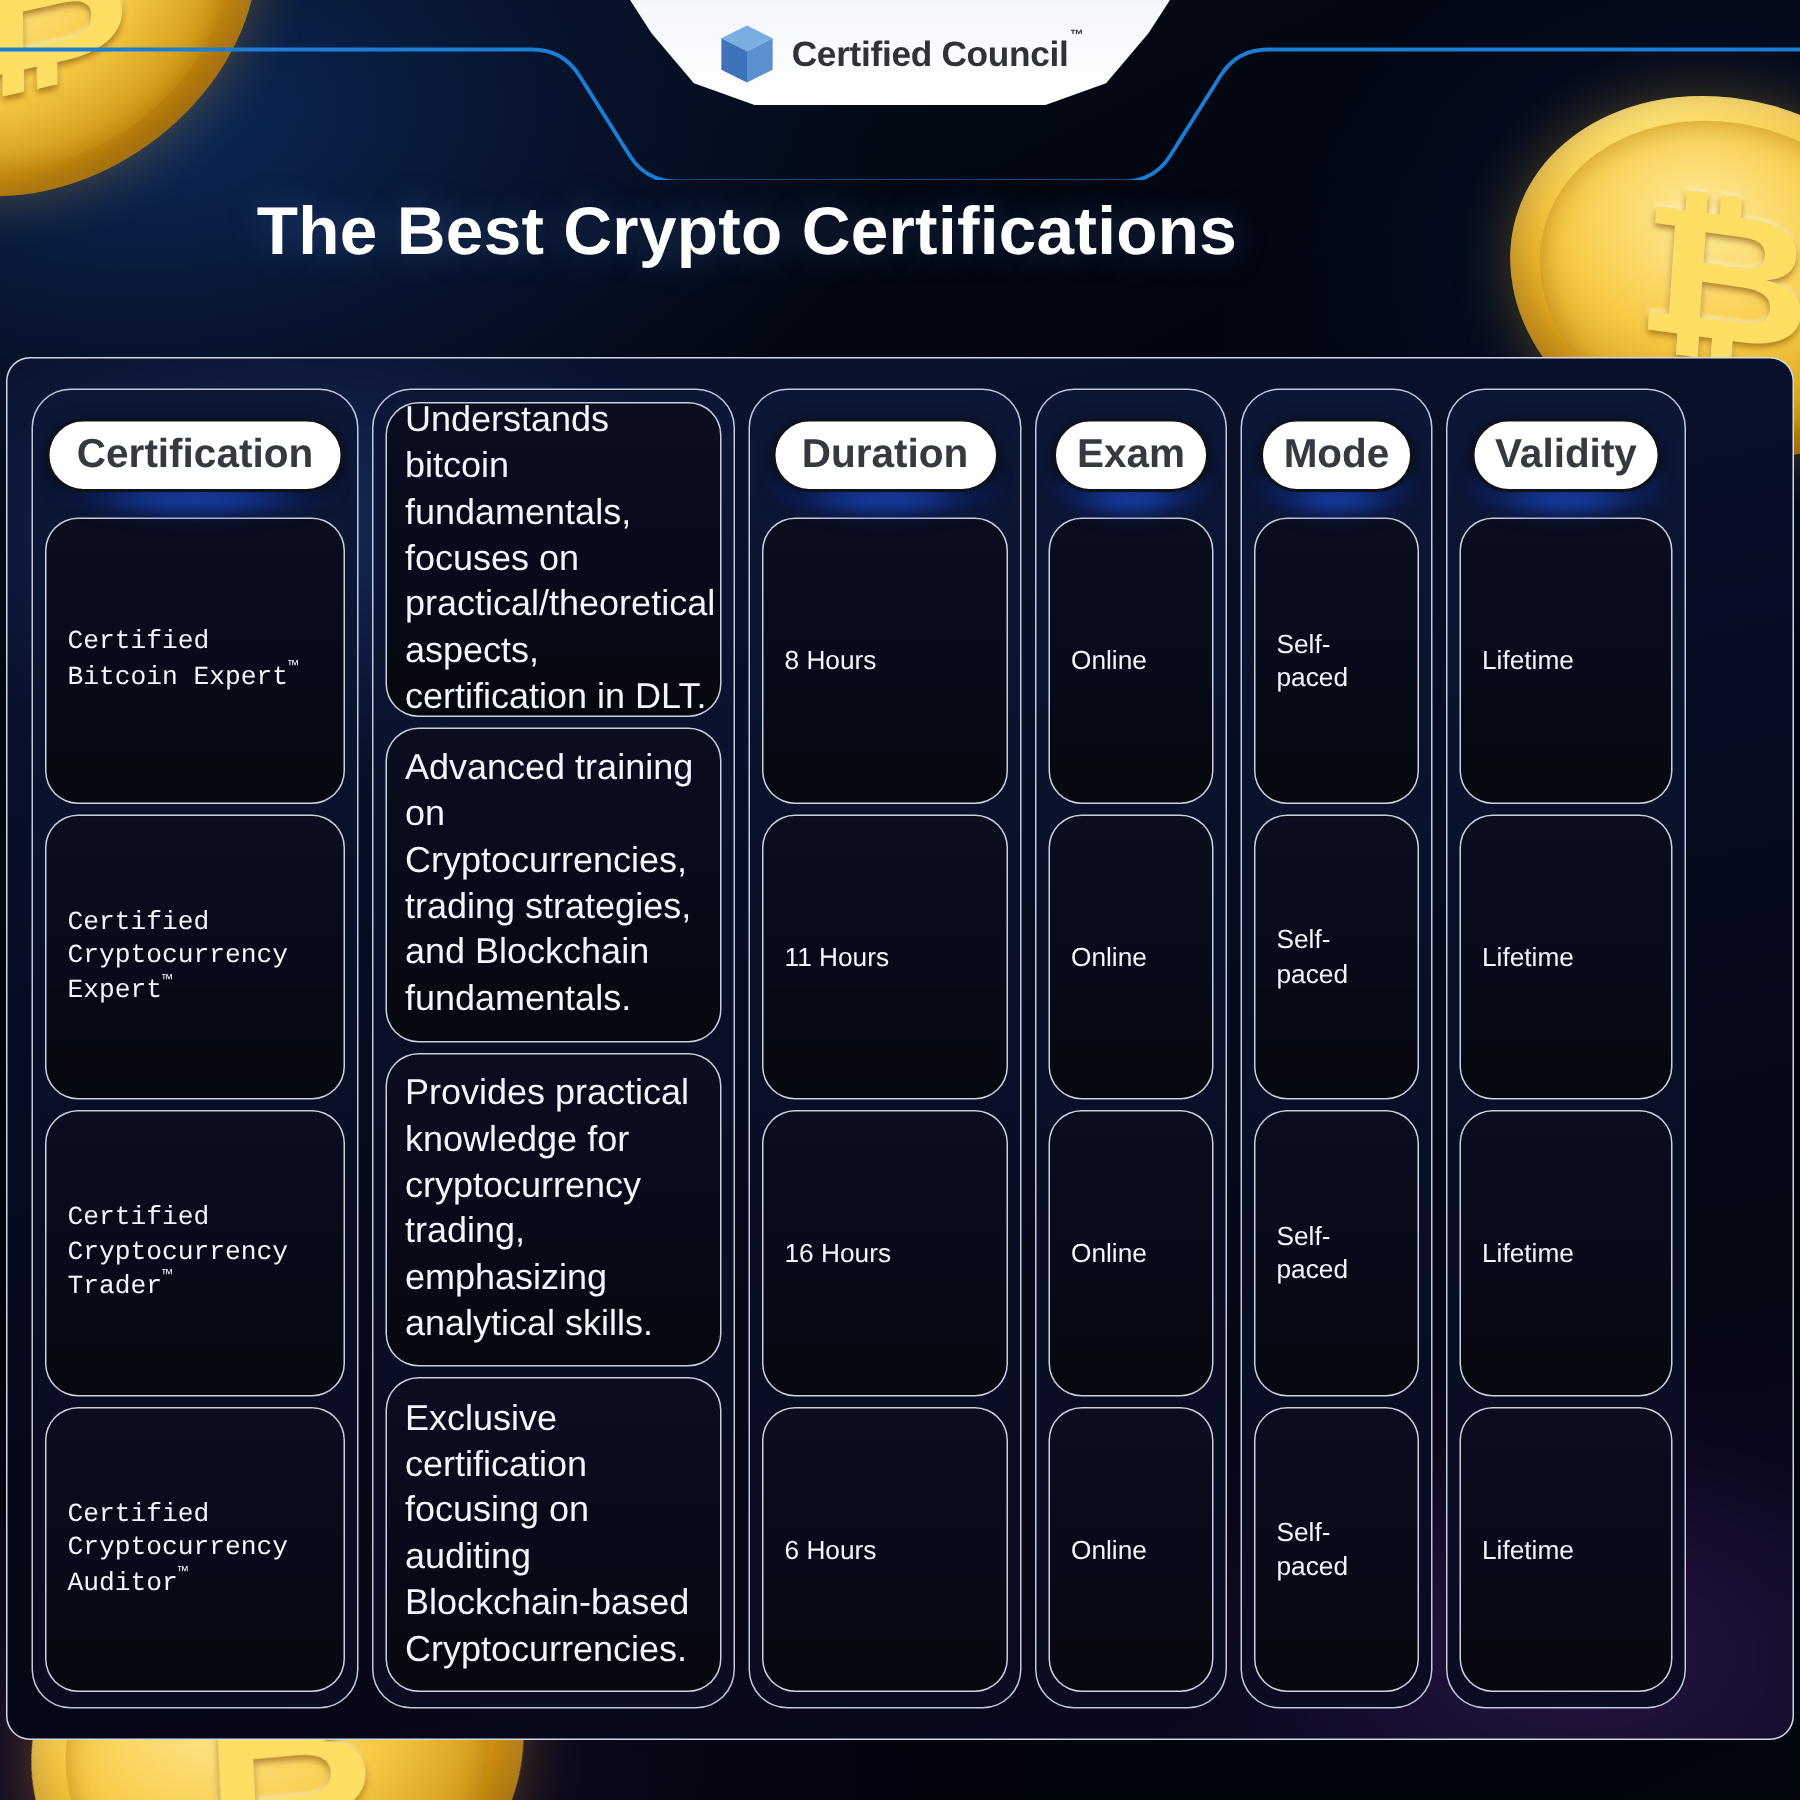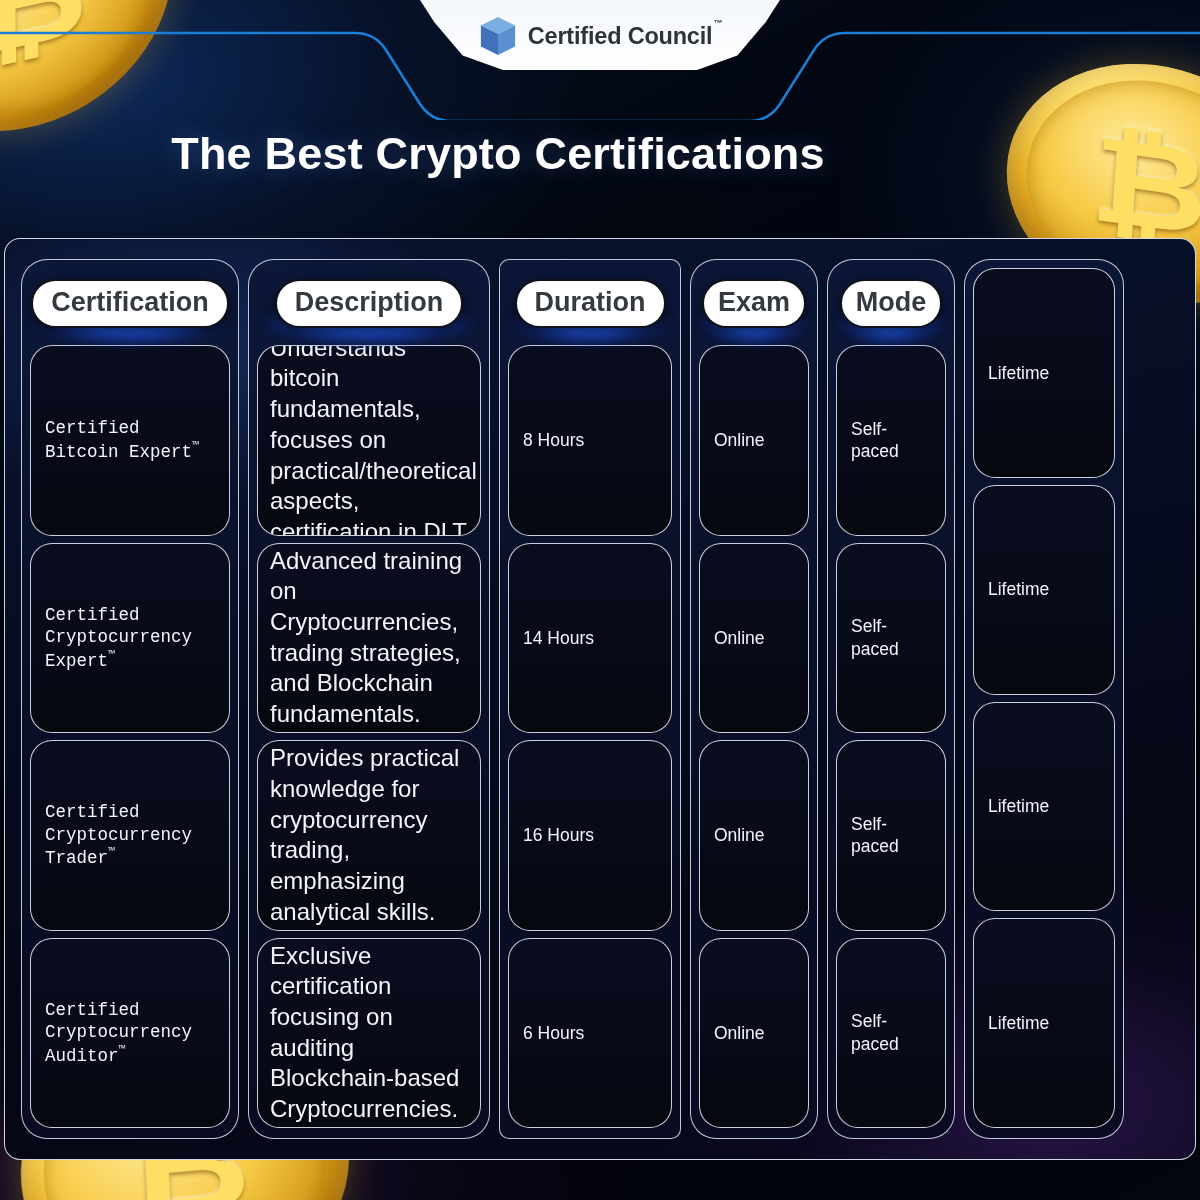--- a/index.html
+++ b/index.html
@@ -157,21 +157,21 @@
     background: linear-gradient(180deg, rgba(13,24,56,0.95) 0%, rgba(9,16,40,0.95) 45%, rgba(10,12,34,0.95) 100%);
     display: flex;
     flex-direction: column;
     padding: 8px 8px 10px 8px;
     gap: 7px;
     position: relative;
     overflow: hidden;
   }
   .col.w-cert { flex: 0 0 218px; }
   .col.w-desc { flex: 0 0 242px; }
-  .col.w-dur  { flex: 0 0 182px; border-radius: 10px; }
+  .col.w-dur  { flex: 0 0 182px; }
   .col.w-exam { flex: 0 0 128px; }
   .col.w-mode { flex: 0 0 128px; }
   .col.w-val  { flex: 0 0 160px; }
 
   .head-cell {
     position: relative;
     flex: 0 0 70px;
     display: flex;
     align-items: center;
     justify-content: center;
@@ -274,37 +274,33 @@
         </div>
       <div class="cell">
           <span class="cell-text"><span>Certified Cryptocurrency Trader</span><span class="tm">™</span></span>
         </div>
       <div class="cell">
           <span class="cell-text"><span>Certified Cryptocurrency Auditor</span><span class="tm">™</span></span>
         </div>
     </div>
 
     <div class="col w-desc">
-      <div class="head-cell">
-        <div class="head-glow"></div>
-        <div class="pill">Description</div>
-      </div>
       <div class="cell desc">Understands bitcoin fundamentals, focuses on practical/theoretical aspects, certification in DLT.</div>
       <div class="cell desc">Advanced training on Cryptocurrencies, trading strategies, and Blockchain fundamentals.</div>
       <div class="cell desc">Provides practical knowledge for cryptocurrency trading, emphasizing analytical skills.</div>
       <div class="cell desc">Exclusive certification focusing on auditing Blockchain-based Cryptocurrencies.</div>
     </div>
 
     <div class="col w-dur">
       <div class="head-cell">
         <div class="head-glow"></div>
         <div class="pill">Duration</div>
       </div>
       <div class="cell">8 Hours</div>
-      <div class="cell">14 Hours</div>
+      <div class="cell">11 Hours</div>
       <div class="cell">16 Hours</div>
       <div class="cell">6 Hours</div>
     </div>
 
     <div class="col w-exam">
       <div class="head-cell">
         <div class="head-glow"></div>
         <div class="pill">Exam</div>
       </div>
       <div class="cell">Online</div>
@@ -318,20 +314,24 @@
         <div class="head-glow"></div>
         <div class="pill">Mode</div>
       </div>
       <div class="cell">Self-paced</div>
       <div class="cell">Self-paced</div>
       <div class="cell">Self-paced</div>
       <div class="cell">Self-paced</div>
     </div>
 
     <div class="col w-val">
+      <div class="head-cell">
+        <div class="head-glow"></div>
+        <div class="pill">Validity</div>
+      </div>
       <div class="cell">Lifetime</div>
       <div class="cell">Lifetime</div>
       <div class="cell">Lifetime</div>
       <div class="cell">Lifetime</div>
     </div>
 
   </div>
 </div>
 
 </body></html>

